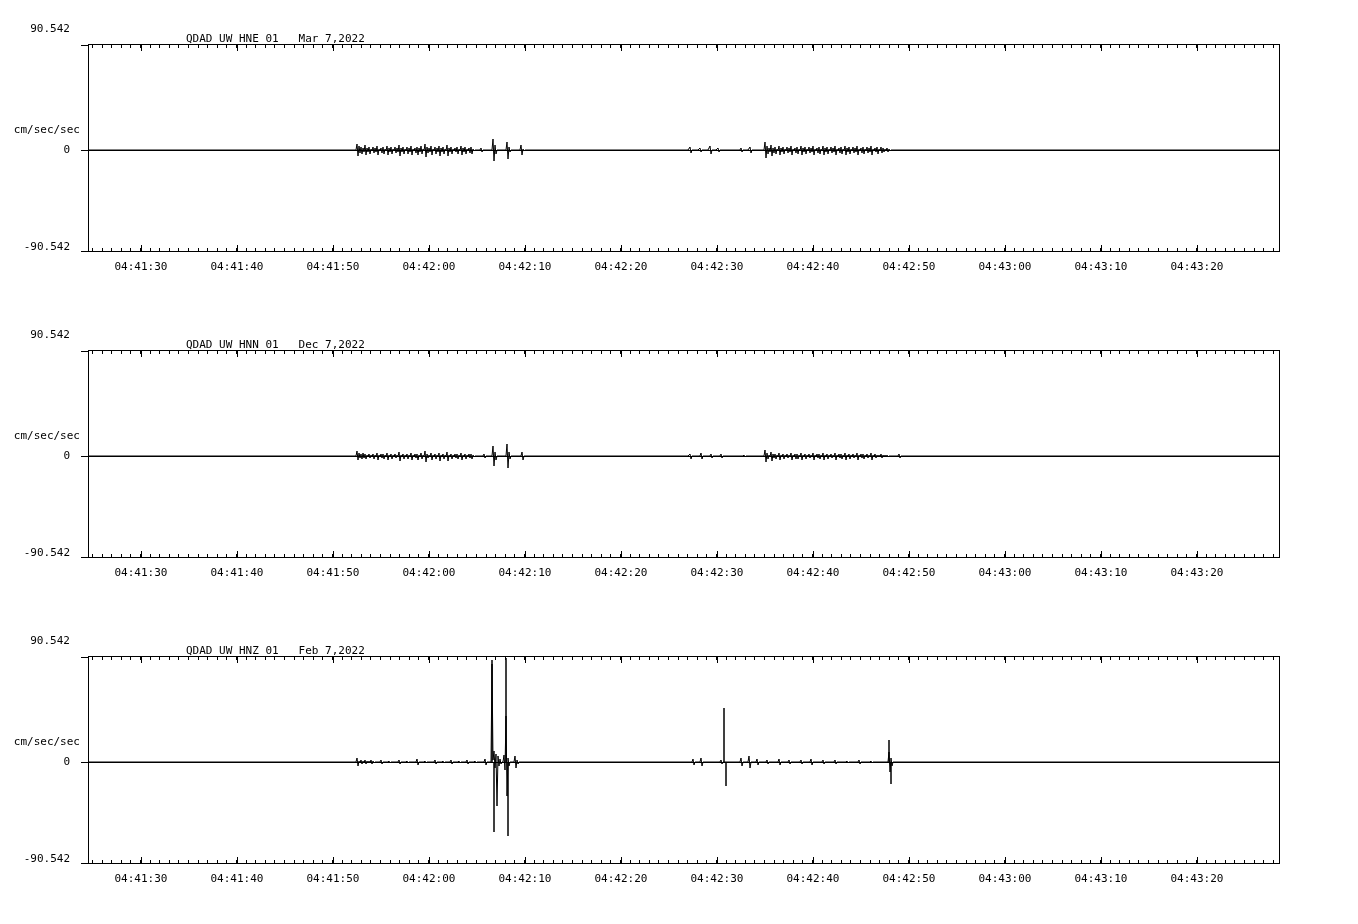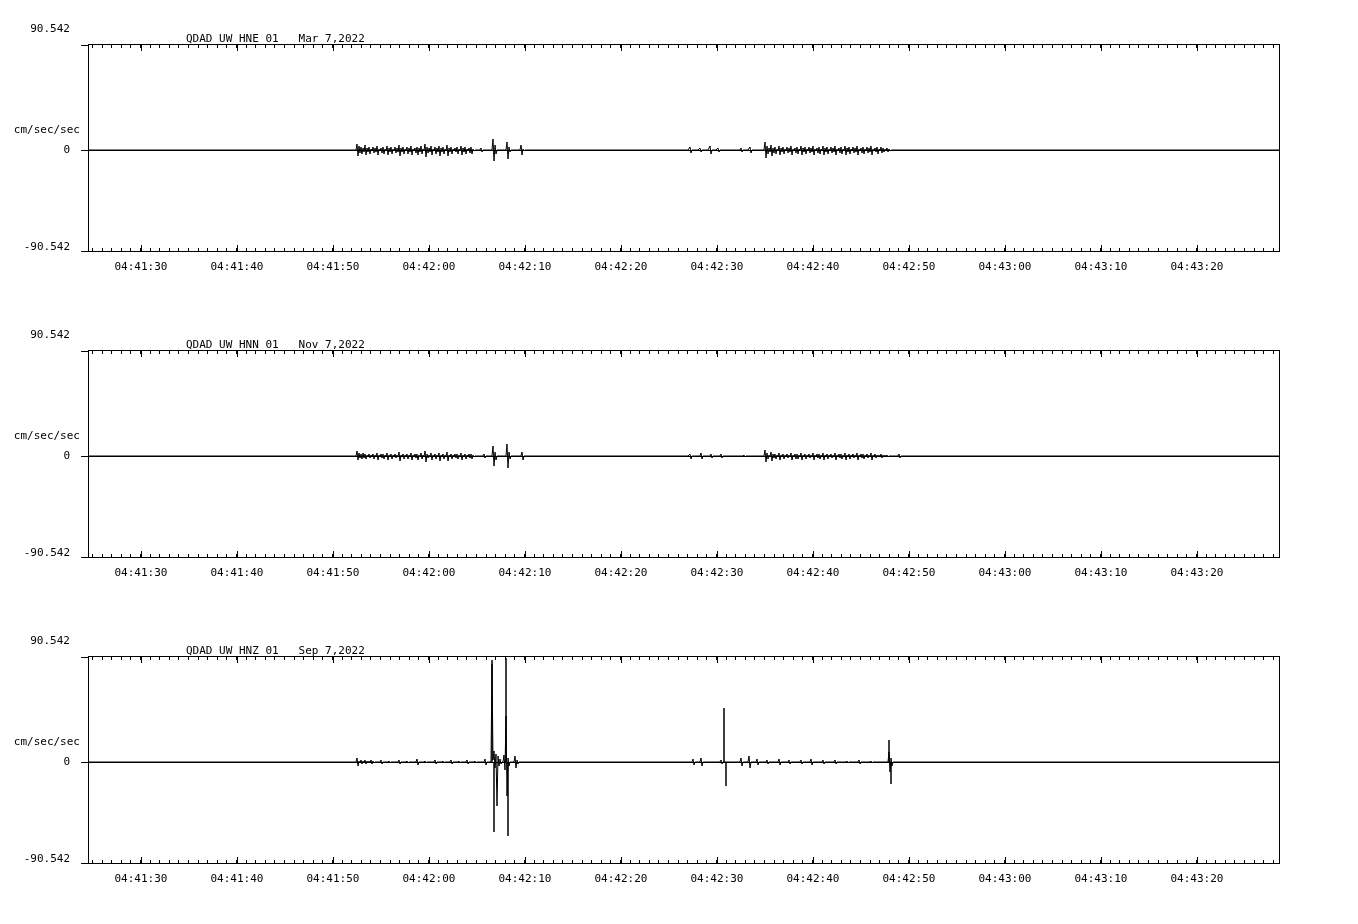--- a/index.html
+++ b/index.html
@@ -330,21 +330,21 @@
       <div class="minor" style="left: 1263px; top: 44px; height: 4px;"></div>
       <div class="minor" style="left: 1263px; top: 248px; height: 4px;"></div>
       <div class="minor" style="left: 1273px; top: 44px; height: 4px;"></div>
       <div class="minor" style="left: 1273px; top: 248px; height: 4px;"></div>
       <div style="position: absolute; background: rgb(0, 0, 0); left: 81px; top: 45px; width: 7px; height: 1px;"></div>
       <div style="position: absolute; background: rgb(0, 0, 0); left: 81px; top: 150px; width: 7px; height: 1px;"></div>
       <div style="position: absolute; background: rgb(0, 0, 0); left: 81px; top: 251px; width: 7px; height: 1px;"></div>
     </div>
 
   <div class="panel" style="top:306px;">
-    <div class="plot-title" style="left:186px;top:32px;">QDAD_UW_HNN_01   Nov 7,2022</div>
+    <div class="plot-title" style="left:186px;top:32px;">QDAD_UW_HNN_01   Dec 7,2022</div>
     <div class="ytick" style="left:0px;top:22px;width:70px;">90.542</div>
     <div class="ylab" style="left:0px;top:123px;width:80px;">cm/sec/sec</div>
     <div class="ytick" style="left:0px;top:143px;width:70px;">0</div>
     <div class="ytick" style="left:0px;top:240px;width:70px;">-90.542</div>
     <div class="frame" style="left:88px;top:44px;width:1192px;height:208px;"></div>
     <div class="zeroline" style="left:89px;top:150px;width:1190px;"></div>
     <div class="trace" style="left:88px;top:44px;">
       <svg width="1192" height="208" viewBox="0 0 1192 208">
         <g stroke="#000" stroke-width="1" fill="none">
           <path d="M0,106 L268,106"></path>
@@ -644,21 +644,21 @@
       <div class="minor" style="left: 1263px; top: 44px; height: 4px;"></div>
       <div class="minor" style="left: 1263px; top: 248px; height: 4px;"></div>
       <div class="minor" style="left: 1273px; top: 44px; height: 4px;"></div>
       <div class="minor" style="left: 1273px; top: 248px; height: 4px;"></div>
       <div style="position: absolute; background: rgb(0, 0, 0); left: 81px; top: 45px; width: 7px; height: 1px;"></div>
       <div style="position: absolute; background: rgb(0, 0, 0); left: 81px; top: 150px; width: 7px; height: 1px;"></div>
       <div style="position: absolute; background: rgb(0, 0, 0); left: 81px; top: 251px; width: 7px; height: 1px;"></div>
     </div>
 
   <div class="panel" style="top:612px;">
-    <div class="plot-title" style="left:186px;top:32px;">QDAD_UW_HNZ_01   Sep 7,2022</div>
+    <div class="plot-title" style="left:186px;top:32px;">QDAD_UW_HNZ_01   Feb 7,2022</div>
     <div class="ytick" style="left:0px;top:22px;width:70px;">90.542</div>
     <div class="ylab" style="left:0px;top:123px;width:80px;">cm/sec/sec</div>
     <div class="ytick" style="left:0px;top:143px;width:70px;">0</div>
     <div class="ytick" style="left:0px;top:240px;width:70px;">-90.542</div>
     <div class="frame" style="left:88px;top:44px;width:1192px;height:208px;"></div>
     <div class="zeroline" style="left:89px;top:150px;width:1190px;"></div>
     <div class="trace" style="left:88px;top:44px;">
       <svg width="1192" height="208" viewBox="0 0 1192 208">
         <g stroke="#000" stroke-width="1" fill="none">
           <path d="M0,106 L268,106"></path>

